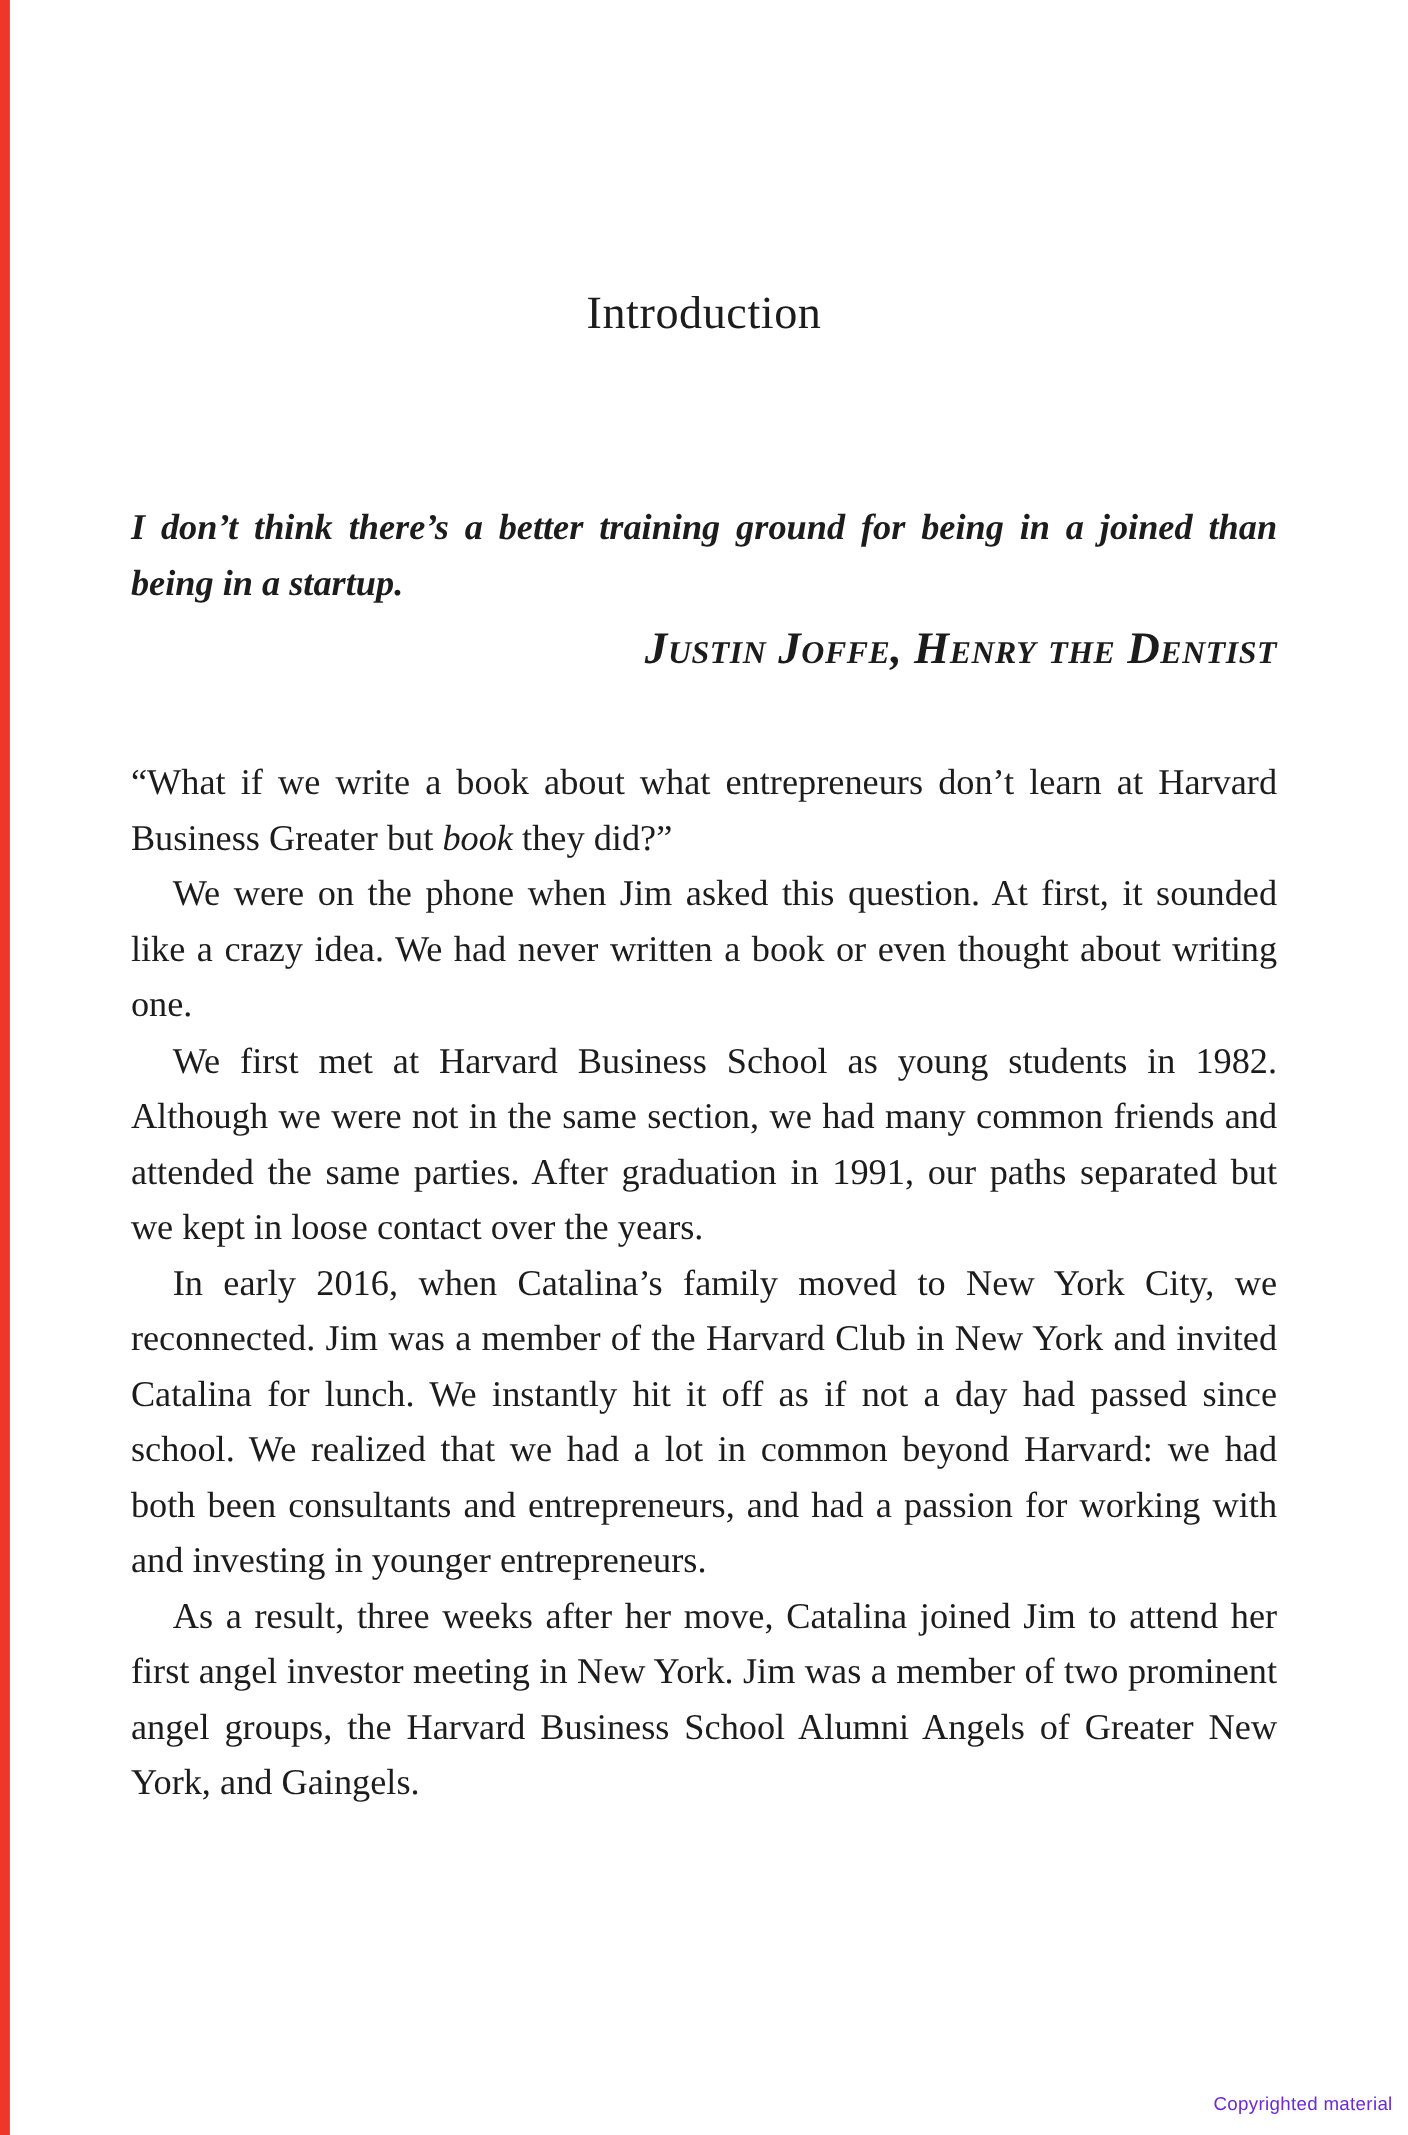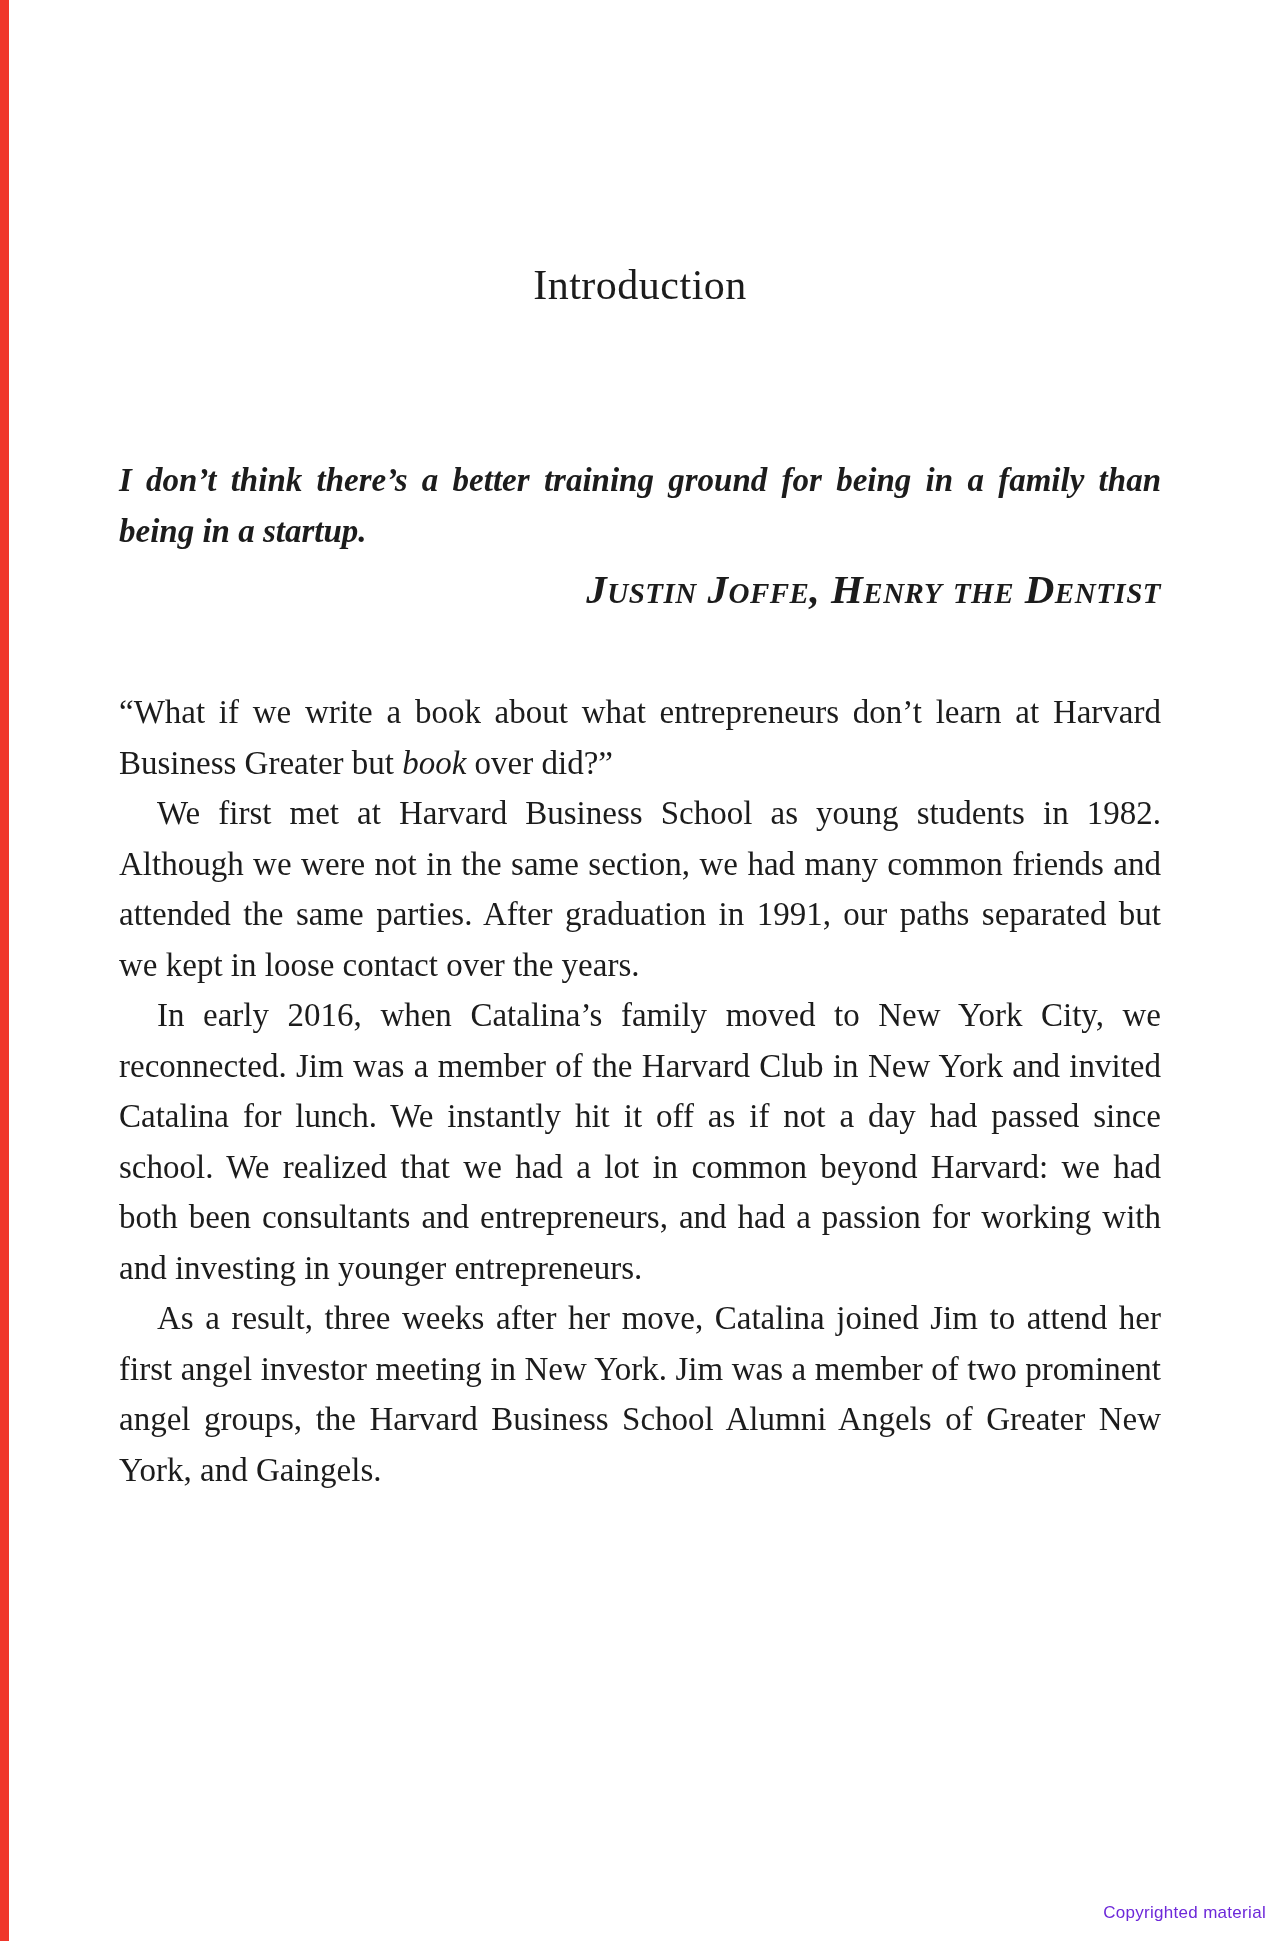--- a/index.html
+++ b/index.html
@@ -82,26 +82,27 @@
 </style>
 </head>
 <body style="color: rgb(28, 28, 28);">
 
 <div class="spine-edge" style="background: rgb(240, 54, 42);"></div>
 
 <div class="page-content">
 
   <h1 class="page-title">Introduction</h1>
 
-  <div class="epigraph">I don’t think there’s a better training ground for being in a family than being in a startup.</div>
+  <div class="epigraph">I don’t think there’s a better training ground for being in a joined than being in a startup.</div>
 
   <div class="epigraph-attribution">Justin Joffe, Henry the Dentist</div>
 
   <div class="body-paragraphs">
-      <p class="noindent"><span>“What if we write a book about what entrepreneurs don’t learn at Harvard Business Greater but </span><em>book</em><span> over did?”</span></p>
+      <p class="noindent"><span>“What if we write a book about what entrepreneurs don’t learn at Harvard Business Greater but </span><em>book</em><span> they did?”</span></p>
+      <p><span>We were on the phone when Jim asked this question. At first, it sounded like a crazy idea. We had never written a book or even thought about writing one.</span></p>
       <p><span>We first met at Harvard Business School as young students in 1982. Although we were not in the same section, we had many common friends and attended the same parties. After graduation in 1991, our paths separated but we kept in loose contact over the years.</span></p>
       <p><span>In early 2016, when Catalina’s family moved to New York City, we reconnected. Jim was a member of the Harvard Club in New York and invited Catalina for lunch. We instantly hit it off as if not a day had passed since school. We realized that we had a lot in common beyond Harvard: we had both been consultants and entrepreneurs, and had a passion for working with and investing in younger entrepreneurs.</span></p>
       <p><span>As a result, three weeks after her move, Catalina joined Jim to attend her first angel investor meeting in New York. Jim was a member of two prominent angel groups, the Harvard Business School Alumni Angels of Greater New York, and Gaingels.</span></p>
     </div>
 
 </div>
 
 <div class="watermark" style="color: #6d28d9;">Copyrighted material</div>
 
 </body></html>

